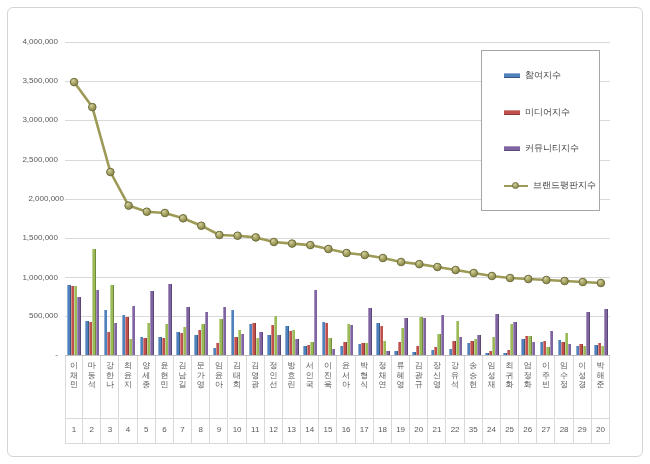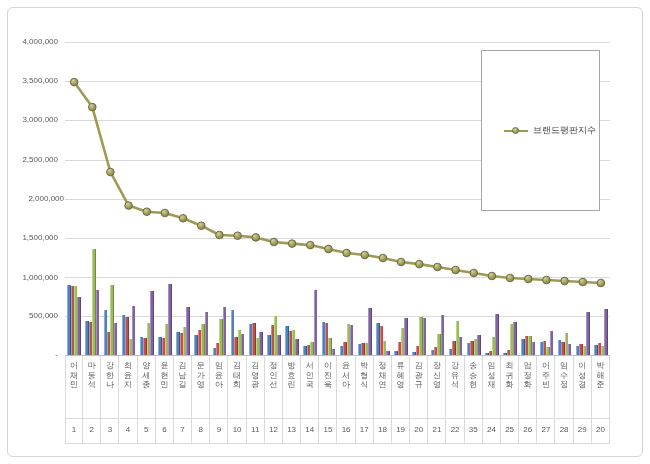--- a/index.html
+++ b/index.html
@@ -396,20 +396,32 @@
       <circle cx="491.9" cy="276.0" r="3.8" fill="url(#mk)" stroke="#6f6c3f" stroke-width="1"></circle>
       <circle cx="510.1" cy="278.0" r="3.8" fill="url(#mk)" stroke="#6f6c3f" stroke-width="1"></circle>
       <circle cx="528.3" cy="279.0" r="3.8" fill="url(#mk)" stroke="#6f6c3f" stroke-width="1"></circle>
       <circle cx="546.4" cy="280.0" r="3.8" fill="url(#mk)" stroke="#6f6c3f" stroke-width="1"></circle>
       <circle cx="564.6" cy="281.0" r="3.8" fill="url(#mk)" stroke="#6f6c3f" stroke-width="1"></circle>
       <circle cx="582.8" cy="282.0" r="3.8" fill="url(#mk)" stroke="#6f6c3f" stroke-width="1"></circle>
       <circle cx="600.9" cy="283.0" r="3.8" fill="url(#mk)" stroke="#6f6c3f" stroke-width="1"></circle>
     </svg>
   <div id="legend">
     <div class="legend-item">
+      <span class="sw sw-blue"></span>
+      <span class="lab">참여지수</span>
+    </div>
+    <div class="legend-item">
+      <span class="sw sw-red"></span>
+      <span class="lab">미디어지수</span>
+    </div>
+    <div class="legend-item">
+      <span class="sw sw-purple"></span>
+      <span class="lab">커뮤니티지수</span>
+    </div>
+    <div class="legend-item">
       <span class="sw sw-line">
         <span class="ln"></span>
           <span class="dot"></span>
       </span>
       <span class="lab">브랜드평판지수</span>
     </div>
   </div>
 </div>
 
 </body></html>

